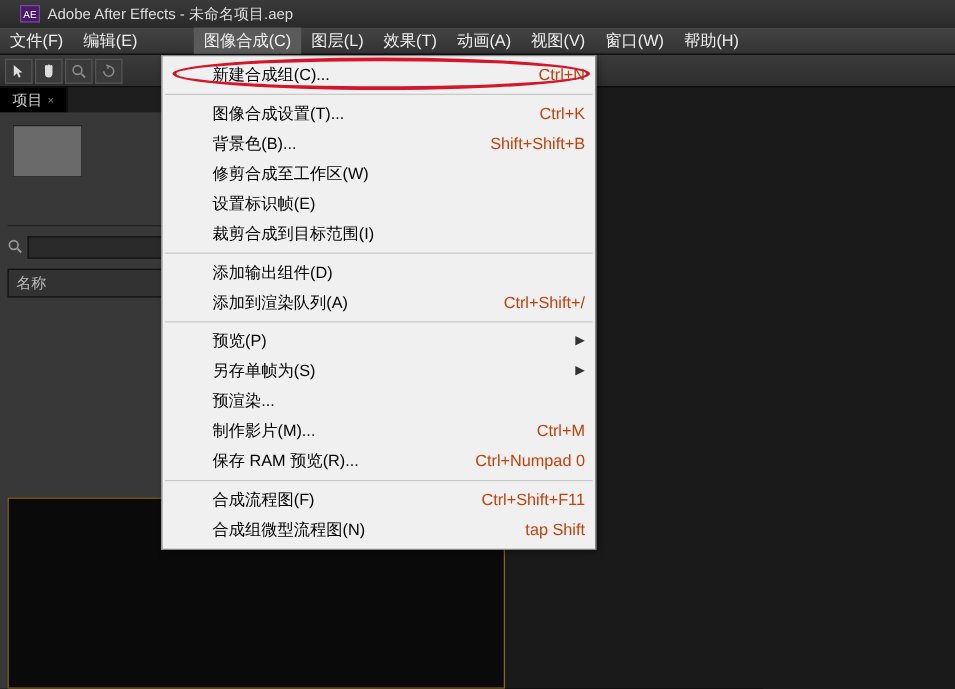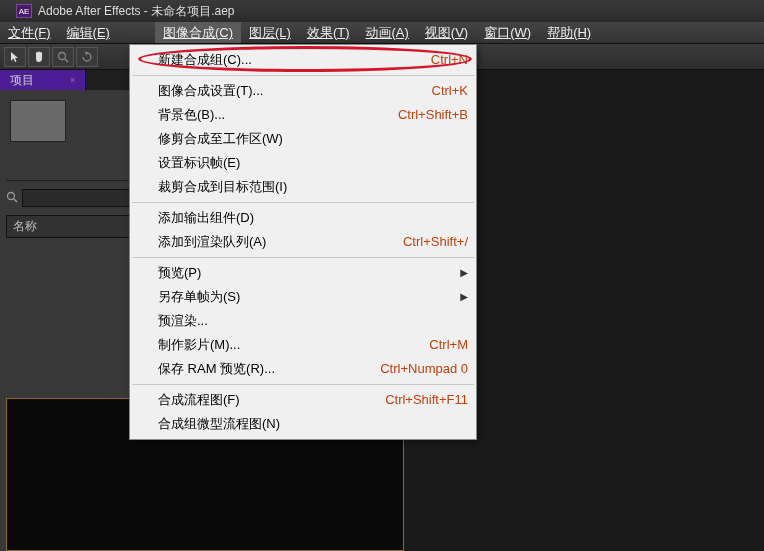--- a/index.html
+++ b/index.html
@@ -3,33 +3,33 @@
 <meta charset="utf-8">
 <style>
   * { margin: 0; padding: 0; box-sizing: border-box; font-family: "Microsoft YaHei", "SimSun", sans-serif; }
   body { width: 764px; height: 551px; background: #000; overflow: hidden; position: relative; }
 
   
   .titlebar { height: 22px; background: linear-gradient(#3a3a3a, #2a2a2a); display: flex; align-items: center; padding: 0 16px; color: #ddd; font-size: 12px; }
   .app-icon { width: 16px; height: 14px; background: #4a1a6a; margin-right: 6px; display: flex; align-items: center; justify-content: center; font-size: 8px; color: #fff; border: 1px solid #7a4a9a; }
 
   
-  .menubar { height: 22px; background: linear-gradient(#444, #333); border-bottom: 1px solid #111; display: flex; color: #eee; font-size: 13px; text-decoration: underline; }
+  .menubar { height: 22px; background: linear-gradient(#444, #333); border-bottom: 1px solid #111; display: flex; color: #eee; font-size: 13px; }
   .menubar-item { padding: 2px 8px; display: flex; align-items: center; }
   .menubar-item.active { background: #5a5a5a; margin-left: 37px; }
 
   
   .toolbar { height: 26px; background: linear-gradient(#3b3b3b, #2d2d2d); border-bottom: 1px solid #111; display: flex; align-items: center; padding: 0 4px; gap: 2px; }
   .tool-btn { width: 22px; height: 20px; background: #3a3a3a; border: 1px solid #555; display: flex; align-items: center; justify-content: center; color: #ccc; font-size: 11px; }
 
   
   .main { display: flex; height: calc(551px - 22px - 22px - 26px); }
   .left-panel { width: 302px; background: #2a2a2a; border-right: 1px solid #111; display: flex; flex-direction: column; }
   .panel-tabs { height: 20px; display: flex; background: #1e1e1e; }
-  .panel-tab { padding: 2px 10px; background: #4c1d95; color: #ccc; font-size: 12px; border-right: 1px solid #111; display: flex; align-items: center; gap: 32px; }
+  .panel-tab { padding: 2px 10px; background: #000000; color: #ccc; font-size: 12px; border-right: 1px solid #111; display: flex; align-items: center; }
   .panel-tab .close { margin-left: 4px; font-size: 9px; color: #888; }
   .panel-body { flex: 1; background: #383838; padding: 6px; position: relative; }
 
   .thumb { width: 56px; height: 42px; background: #6a6a6a; border: 1px solid #222; margin: 4px; }
   .thumb-area { border-bottom: 1px solid #222; padding-bottom: 34px; margin-bottom: 8px; }
 
   .search-row { display: flex; align-items: center; margin: 4px 0 8px 0; }
   .search-row input { flex: 1; background: #2a2a2a; border: 1px solid #111; height: 18px; color: #ccc; font-size: 11px; padding: 0 4px; }
   .search-row .mag { color: #999; margin-right: 4px; font-size: 12px; }
 
@@ -44,21 +44,21 @@
     left: 129px;
     top: 44px;
     width: 348px;
     background: #f0f0f0;
     border: 1px solid #888;
     box-shadow: 2px 2px 6px rgba(0,0,0,.4);
     color: #000;
     font-size: 13px;
     padding: 3px 0;
   }
-  .menu-item { display: flex; padding: 2px 8px 2px 28px; line-height: 20px; position: relative; }
+  .menu-item { display: flex; padding: 2px 8px 2px 40px; line-height: 20px; position: relative; }
   .menu-item .label { flex: 1; }
   .menu-item .shortcut { color: #c2410c; margin-left: 20px; text-align: right; min-width: 100px; }
   .menu-item .arrow { position: absolute; right: 8px; font-size: 10px; color: #333; }
   .menu-sep { height: 1px; background: #c8c8c8; margin: 3px 2px; }
 
   
   .highlight-ellipse {
     position: absolute;
     left: 138px;
     top: 46px;
@@ -150,21 +150,21 @@
       <span class="label">新建合成组(C)...</span>
       <span class="shortcut">Ctrl+N</span>
     </div>
     <div class="menu-sep"></div>
     <div class="menu-item">
       <span class="label">图像合成设置(T)...</span>
       <span class="shortcut">Ctrl+K</span>
     </div>
     <div class="menu-item">
       <span class="label">背景色(B)...</span>
-      <span class="shortcut">Ctrl+Shift+B</span>
+      <span class="shortcut">Shift+Shift+B</span>
     </div>
     <div class="menu-item">
       <span class="label">修剪合成至工作区(W)</span>
     </div>
     <div class="menu-item">
       <span class="label">设置标识帧(E)</span>
     </div>
     <div class="menu-item">
       <span class="label">裁剪合成到目标范围(I)</span>
     </div>
@@ -196,16 +196,17 @@
       <span class="label">保存 RAM 预览(R)...</span>
       <span class="shortcut">Ctrl+Numpad 0</span>
     </div>
     <div class="menu-sep"></div>
     <div class="menu-item">
       <span class="label">合成流程图(F)</span>
       <span class="shortcut">Ctrl+Shift+F11</span>
     </div>
     <div class="menu-item">
       <span class="label">合成组微型流程图(N)</span>
+      <span class="shortcut">tap Shift</span>
     </div>
   </div>
 
 <div class="highlight-ellipse"></div>
 
 </body></html>

